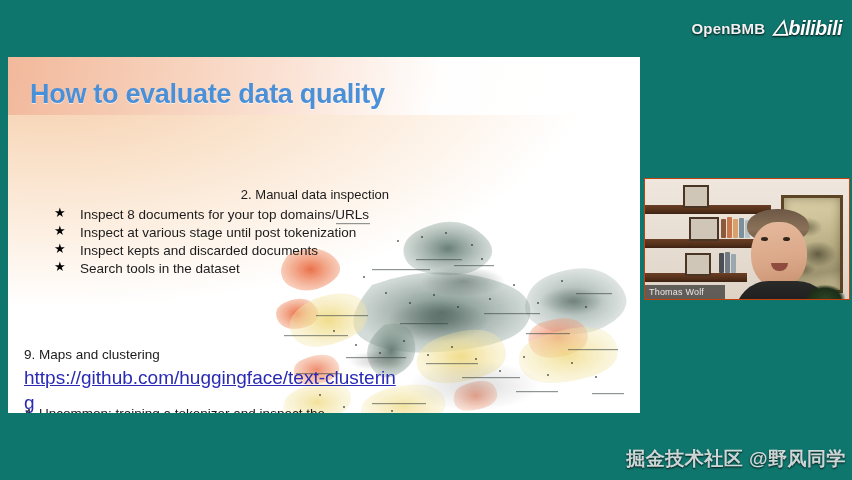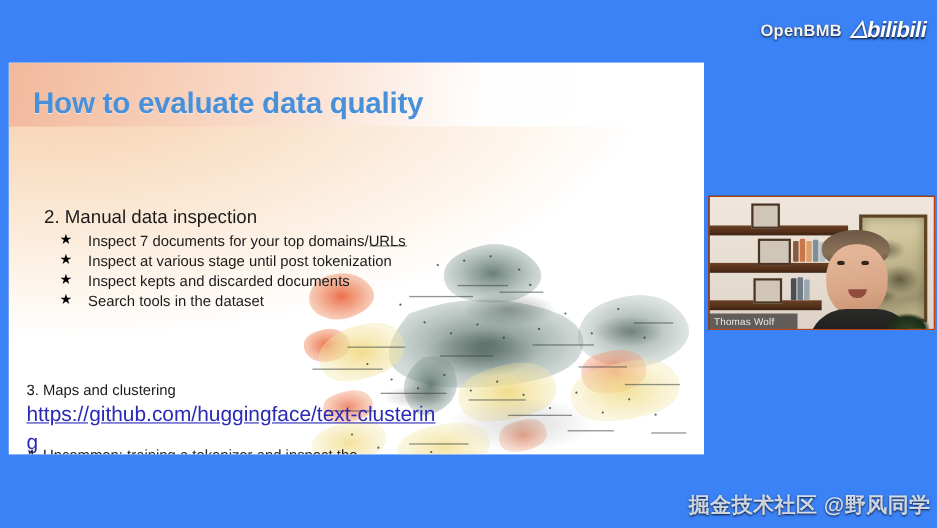--- a/index.html
+++ b/index.html
@@ -1,21 +1,21 @@
 <!DOCTYPE html>
 <html><head>
 <meta charset="utf-8">
 <title>Video Player Screenshot</title>
 <style>
   html,body{margin:0;padding:0;background:#000;}
   body{
     font-family:"Liberation Sans", sans-serif;
     width:852px;height:480px;overflow:hidden;position:relative;
   }
-  #stage{position:absolute;left:0;top:0;width:852px;height:480px;background:#3b82f6;overflow:hidden;}
+  #stage{position:absolute;left:0;top:0;width:852px;height:480px;background:#0f766e;overflow:hidden;}
 
   
   .brand{
     position:absolute;right:10px;top:18px;display:flex;align-items:center;gap:8px;
     z-index:40;
   }
   .brand-name{
     color:#f2f2f2;font-size:15px;font-weight:bold;letter-spacing:.2px;
     text-shadow:0 1px 2px rgba(0,0,0,.9);
   }
@@ -45,21 +45,21 @@
   .slide-inner{position:absolute;inset:0;}
 
   .slide-title{
     position:absolute;left:22px;top:22px;
     color:#4a90d9;font-size:27px;font-weight:bold;letter-spacing:-.3px;
     text-shadow:0 1px 0 rgba(255,255,255,.6);
     white-space:nowrap;
   }
 
   .body-block{position:absolute;left:16px;top:130px;width:365px;color:#1b1b1b;}
-  .lvl1{font-size:17px;line-height:1.28;margin:0 0 2px 16px;}
+  .lvl1{font-size:13px;line-height:1.28;margin:0 0 2px 16px;text-align:right;}
   .bullets{list-style:none;margin:2px 0 0 0;padding:0 0 0 30px;}
   .bullets li{
     position:relative;font-size:13.5px;line-height:1.27;padding-left:26px;margin-bottom:1px;
   }
   .bullets li .star{
     position:absolute;left:0;top:-1px;font-size:13px;color:#000;line-height:1.3;
   }
   .sec3{position:absolute;left:16px;top:289px;width:380px;}
   .sec3 .hd{font-size:13.5px;color:#1b1b1b;line-height:1.3;}
   .sec3 a.link{
@@ -282,39 +282,39 @@
         <div class="cluster-noise"></div>
       </div>
 
       <div class="slide-title">How to evaluate data quality</div>
 
       <div class="body-block">
         <p class="lvl1">2. Manual data inspection</p>
         <ul class="bullets">
           <li>
             <span class="star">★</span>
-            <span>Inspect 7 documents for your top domains/URLs</span>
+            <span>Inspect 8 documents for your top domains/URLs</span>
           </li>
           <li>
             <span class="star">★</span>
             <span>Inspect at various stage until post tokenization</span>
           </li>
           <li>
             <span class="star">★</span>
             <span>Inspect kepts and discarded documents</span>
           </li>
           <li>
             <span class="star">★</span>
             <span>Search tools in the dataset</span>
           </li>
         </ul>
       </div>
 
       <div class="sec3">
-        <div class="hd">3. Maps and clustering</div>
+        <div class="hd">9. Maps and clustering</div>
         <a class="link" href="#">https://github.com/huggingface/text-clustering</a>
       </div>
 
       <div class="sec4">4. Uncommon: training a tokenizer and inspect the top/last/longest tokens :)</div>
 
     </div>
   </div>
 
   <div class="webcam">
     <div class="wc-wall"></div>

